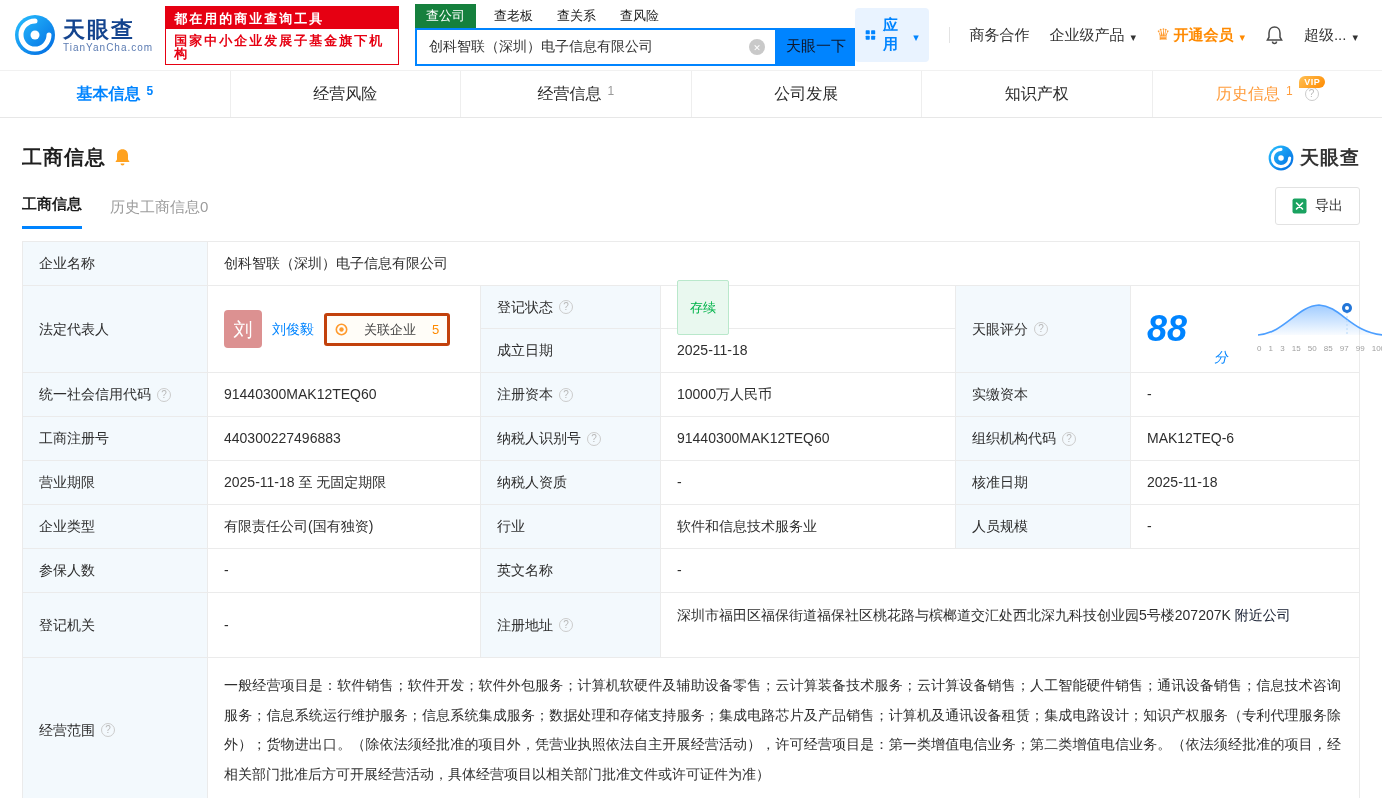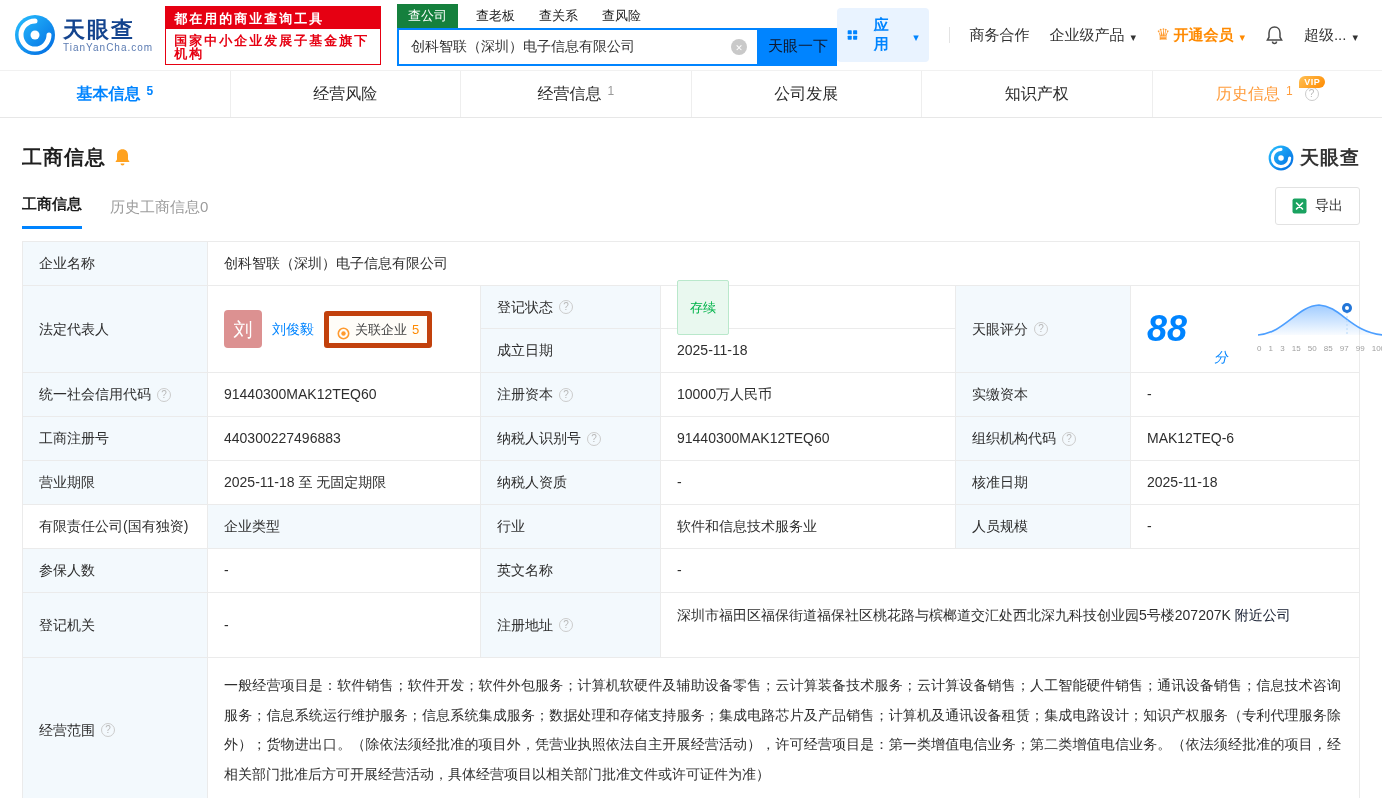--- a/index.html
+++ b/index.html
@@ -22,21 +22,21 @@
   .search-tabs { display:flex; align-items:center; height:22px; }
   .stab { font-size:13px; color:#222; margin-right:24px; cursor:pointer; }
   .stab.active { background:#15803d; color:#fff; padding:3px 11px; margin-right:18px; }
   .search-row { display:flex; margin-top:1px; }
   .search-box { width:362px; height:38px; border:2px solid #0084ff; display:flex; align-items:center; background:#fff; }
   .search-input { flex:1; border:none; outline:none; padding:0 8px 0 12px; font-size:14px; color:#333; background:transparent; font-family:inherit; }
   .clear-icon { width:16px; height:16px; border-radius:50%; background:#c9c9c9; color:#fff; font-size:11px; line-height:16px; text-align:center; margin-right:10px; cursor:pointer; flex:none; }
   .clear-icon::after { content:"✕"; font-size:9px; }
   .search-btn { width:78px; height:38px; background:#0084ff; color:#0f172a; border:none; font-size:15px; cursor:pointer; font-family:inherit; }
   .top-menu { margin-left:auto; display:flex; align-items:center; gap:20px; }
-  .apps-chip { display:flex; align-items:center; gap:16px; background:#e9f3ff; border-radius:4px; padding:8px 10px; color:#0084ff; font-size:15px; font-weight:bold; cursor:pointer; }
+  .apps-chip { display:flex; align-items:center; gap:7px; background:#e9f3ff; border-radius:4px; padding:8px 10px; color:#0084ff; font-size:15px; font-weight:bold; cursor:pointer; }
   .caret { display:inline-block; margin-left:3px; }
   .caret::after { content:"▾"; font-size:11px; }
   .vdiv { width:1px; height:16px; background:#e3e3e3; }
   .menu-item { font-size:15px; color:#333; display:flex; align-items:center; gap:3px; cursor:pointer; white-space:nowrap; }
   .menu-item.vip { color:#ff8a00; font-weight:bold; }
   .crown { color:#ff9a2e; font-size:16px; line-height:1; }
   .crown::after { content:"♛"; }
   .bell-btn { display:flex; align-items:center; cursor:pointer; }
 
   
@@ -79,21 +79,21 @@
   .row-rep .c5 { grid-column:5; } .row-rep .c6 { grid-column:6; }
   .row-rep .c3r2 { grid-column:3; grid-row:2; } .row-rep .c4r2 { grid-column:4; grid-row:2; }
   .row-rep .bb { border-bottom:1px solid #ebebeb; }
   .row-addr .cell { min-height:64px; }
 
   .qm { width:14px; height:14px; border:1px solid #ccc; border-radius:50%; color:#b8b8b8; font-size:10px; line-height:12px; text-align:center; margin-left:6px; flex:none; display:inline-block; cursor:pointer; }
   .qm::after { content:"?"; }
 
   .avatar { width:38px; height:38px; border-radius:4px; background:#dc9191; color:#fff; font-size:19px; display:flex; align-items:center; justify-content:center; flex:none; cursor:pointer; }
   .rep-name { color:#0084ff; margin:0 10px; cursor:pointer; white-space:nowrap; }
-  .rel-badge { display:flex; align-items:flex-end; gap:5px; border:5px solid #c2410c; border-radius:3px; padding:3px 8px; font-size:13px; color:#444; cursor:pointer; background:#fffdf8; white-space:nowrap; }
+  .rel-badge { display:flex; align-items:center; gap:16px; border:3px solid #c2410c; border-radius:3px; padding:3px 8px; font-size:13px; color:#444; cursor:pointer; background:#fffdf8; white-space:nowrap; }
   .rel-cnt { color:#ff8a00; }
 
   .status-badge { background:#e9f8ef; border:1px solid #b9e8cb; color:#00b34a; font-size:13px; padding:16px 12px; border-radius:2px; }
 
   .score-cell { gap:27px; padding:0 8px 0 16px; }
   .score-num { font-size:36px; font-weight:bold; font-style:italic; color:#0084ff; line-height:1; }
   .score-unit { font-size:14px; color:#0084ff; align-self:flex-end; margin-bottom:4px; font-style:italic; }
   .chart-wrap { display:flex; flex-direction:column; width:132px; flex:none; }
   .axis { display:flex; justify-content:space-between; font-size:8px; color:#a0a0a0; padding:1px 2px 0; }
 
@@ -340,22 +340,22 @@
   <div class="trow cols6">
     <div class="cell lbl">营业期限</div>
     <div class="cell">2025-11-18 至 无固定期限</div>
     <div class="cell lbl">纳税人资质</div>
     <div class="cell">-</div>
     <div class="cell lbl">核准日期</div>
     <div class="cell last">2025-11-18</div>
   </div>
 
   <div class="trow cols6">
+    <div class="cell lbl">企业类型</div>
     <div class="cell">有限责任公司(国有独资)</div>
-    <div class="cell lbl">企业类型</div>
     <div class="cell lbl">行业</div>
     <div class="cell">软件和信息技术服务业</div>
     <div class="cell lbl">人员规模</div>
     <div class="cell last">-</div>
   </div>
 
   <div class="trow cols4">
     <div class="cell lbl">参保人数</div>
     <div class="cell">-</div>
     <div class="cell lbl">英文名称</div>

